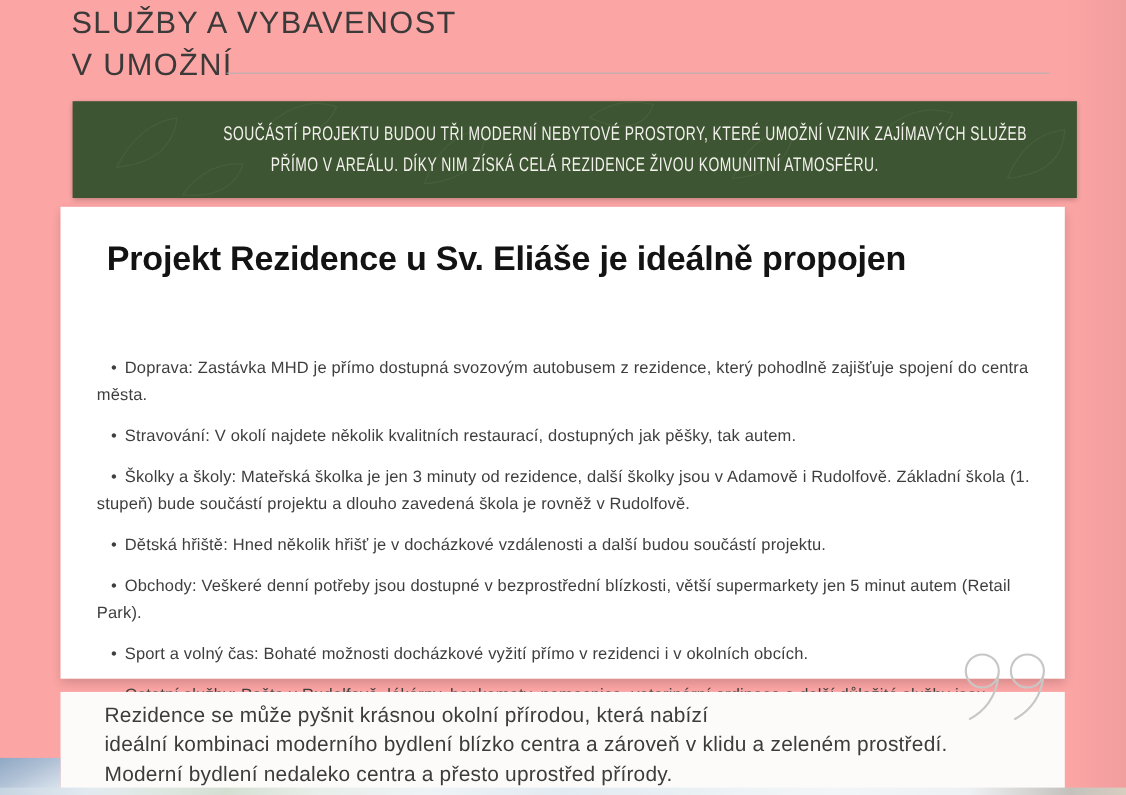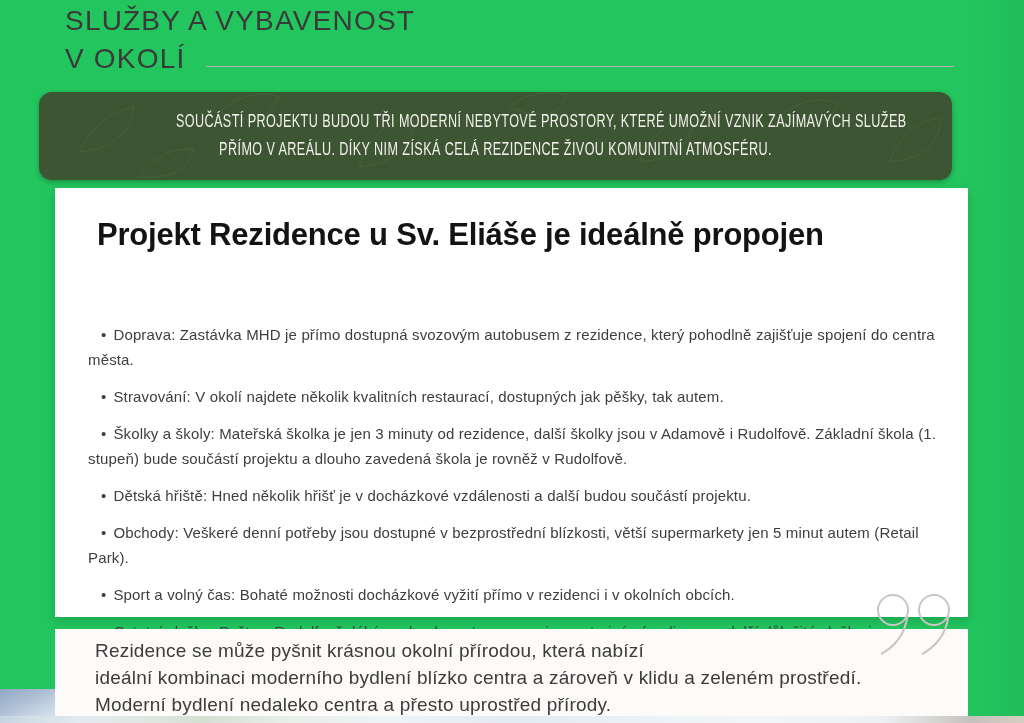--- a/index.html
+++ b/index.html
@@ -1,36 +1,36 @@
 <!DOCTYPE html>
 <html><head>
 <meta charset="utf-8">
 <style>
   html,body { margin:0; padding:0; }
   #page {
     position:relative; width:1024px; height:723px;
-    background:#22c55e; overflow:hidden;
+    background:#fca5a5; overflow:hidden;
     font-family:"Liberation Sans", sans-serif;
   }
 
   
   .page-title { position:absolute; left:65px; top:2px; color:#3b3a39; }
   .page-title .tline {
     font-size:28px; font-weight:400; letter-spacing:1.2px; line-height:38px;
     color:#3b3a39;
   }
   .title-rule {
     position:absolute; left:206px; top:66px; width:748px; height:1px;
     background:#b3b1b0;
   }
 
   
   .banner {
-    position:absolute; left:39px; top:92px; width:913px; height:88px;
-    background:#3e5533; box-shadow:0 2px 5px rgba(0,0,0,0.28);border-radius:13px;
+    position:absolute; left:66px; top:92px; width:913px; height:88px;
+    background:#3e5533; box-shadow:0 2px 5px rgba(0,0,0,0.28);
   }
   .banner svg.leaves { position:absolute; left:0; top:0; width:100%; height:100%; opacity:0.16; }
   .banner-text { position:absolute; left:0; top:15px; width:100%; text-align:center; }
   .banner-text .bline {
     display:block; white-space:nowrap; transform:scaleX(0.70); transform-origin:50% 50%;
     font-size:18px; line-height:28px; letter-spacing:0.6px; color:#f3f2ed; font-weight:400;
   }
 
   
   .card {
@@ -75,21 +75,21 @@
     background:linear-gradient(90deg, rgba(0,0,0,0) 0%, rgba(0,0,0,0.045) 100%);
   }
 </style>
 </head>
 <body>
 
 <div id="page">
 
   <div class="page-title">
     <div class="tline">SLUŽBY A VYBAVENOST</div>
-    <div class="tline">V OKOLÍ</div>
+    <div class="tline">V UMOŽNÍ</div>
   </div>
   <div class="title-rule"></div>
 
   <div class="banner">
     <svg class="leaves" viewBox="0 0 913 88" preserveAspectRatio="none">
       <g fill="none" stroke="#7d9468" stroke-width="1">
         <path d="M40,60 q20,-40 55,-45 q-5,40 -55,45 Z"></path>
         <path d="M180,20 q30,-25 60,-15 q-15,35 -60,15 Z"></path>
         <path d="M320,75 q15,-45 55,-50 q0,45 -55,50 Z"></path>
         <path d="M470,15 q25,-20 58,-12 q-12,32 -58,12 Z"></path>

